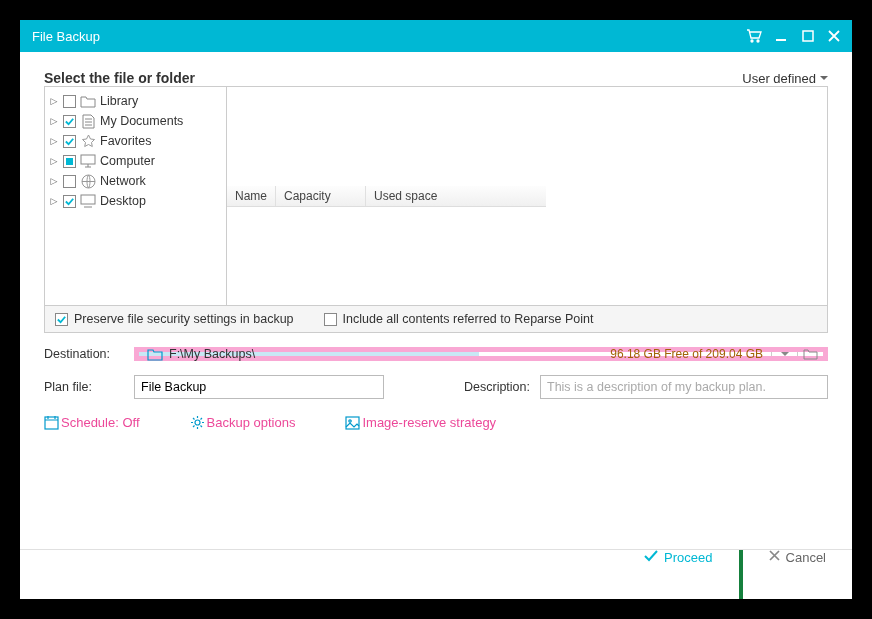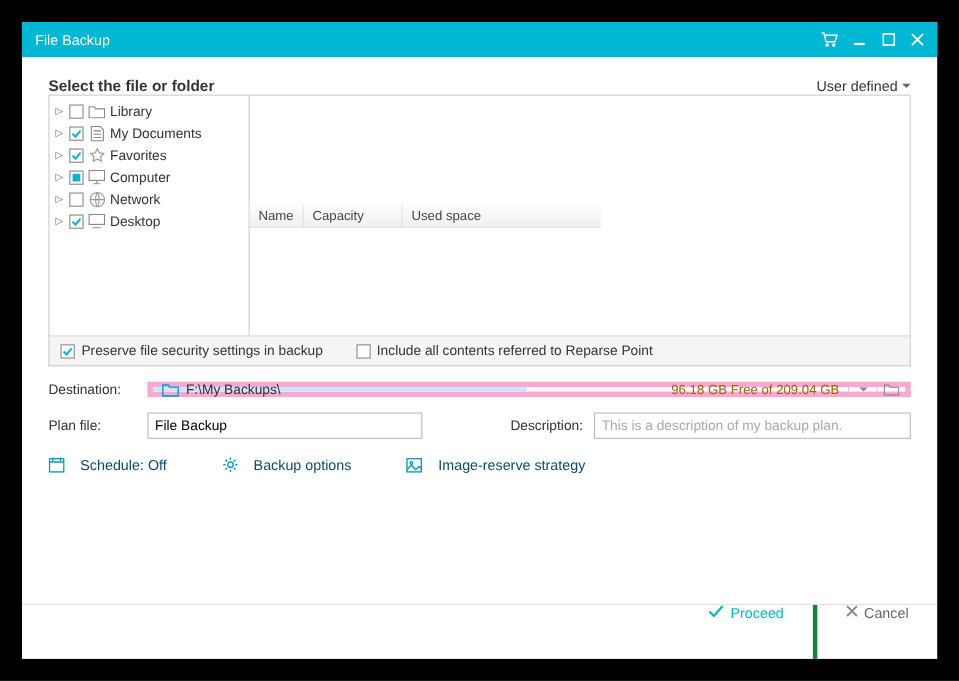--- a/index.html
+++ b/index.html
@@ -200,24 +200,24 @@
   .plan-input { width: 250px; }
   .desc-input { flex: 1; }
   input::placeholder { color: #aaa; }
   .link-row {
     display: flex;
     gap: 50px;
     margin-top: 16px;
     font-size: 13px;
   }
   .link {
-    color: #0c4a6e;
-    display: flex;
-    align-items: center;
-    gap: 14px;
+    color: #ec4899;
+    display: flex;
+    align-items: center;
+    gap: 2px;
     cursor: pointer;
   }
   .footer {
     border-top: 1px solid #e0e0e0;
     display: flex;
     justify-content: flex-end;
     align-items: stretch;
     height: 50px;
   }
   .btn {

